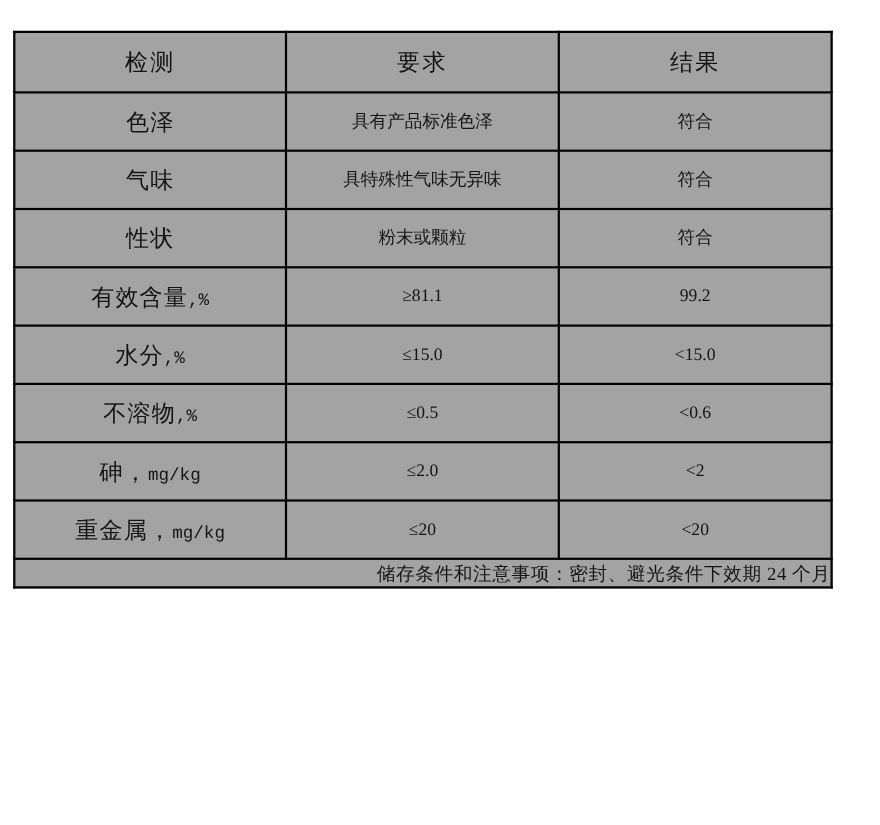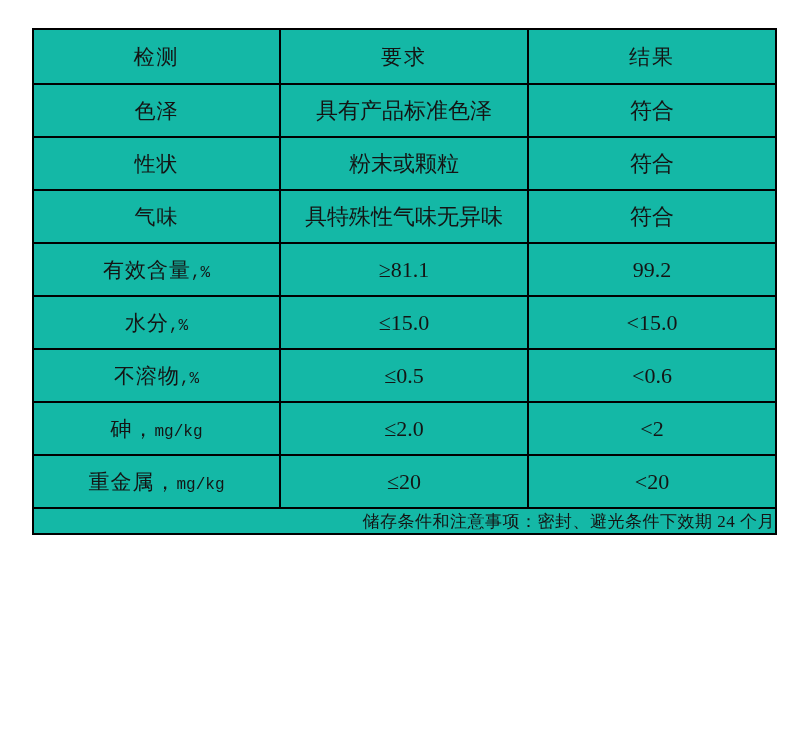--- a/index.html
+++ b/index.html
@@ -10,26 +10,26 @@
     overflow: hidden;
     background: #ffffff;
   }
   body {
     position: relative;
     font-family: "Liberation Serif", "DejaVu Serif", serif;
     color: #141414;
   }
   .doc-table {
     position: absolute;
-    left: 32px;
+    left: 12px;
     top: 28px;
     width: 743px;
     border-collapse: collapse;
     table-layout: fixed;
-    background: #14b8a6;
+    background: #a3a3a3;
   }
   .doc-table th,
   .doc-table td {
     border: 2px solid #000000;
     text-align: center;
     vertical-align: middle;
     font-weight: normal;
     padding: 0;
     overflow: hidden;
     white-space: nowrap;
@@ -40,21 +40,21 @@
     letter-spacing: 2px;
   }
   .doc-table tbody td {
     height: 51px;
   }
   .col-param {
     font-size: 21px;
     letter-spacing: 1px;
   }
   .col-req, .col-res {
-    font-size: 22px;
+    font-size: 16px;
   }
   .lat {
     font-family: "Liberation Mono", "DejaVu Sans Mono", monospace;
     font-size: 16px;
     letter-spacing: 0;
   }
   .doc-table tfoot td {
     height: 24px;
     text-align: right;
     font-size: 17px;
@@ -78,27 +78,27 @@
       <th class="col-param">结果</th>
     </tr>
   </thead>
   <tbody id="rows-body">
       <tr>
         <td class="col-param">色泽</td>
         <td class="col-req">具有产品标准色泽</td>
         <td class="col-res">符合</td>
       </tr>
       <tr>
-        <td class="col-param">性状</td>
-        <td class="col-req">粉末或颗粒</td>
+        <td class="col-param">气味</td>
+        <td class="col-req">具特殊性气味无异味</td>
         <td class="col-res">符合</td>
       </tr>
       <tr>
-        <td class="col-param">气味</td>
-        <td class="col-req">具特殊性气味无异味</td>
+        <td class="col-param">性状</td>
+        <td class="col-req">粉末或颗粒</td>
         <td class="col-res">符合</td>
       </tr>
       <tr>
         <td class="col-param">有效含量<span class="lat">,%</span></td>
         <td class="col-req">≥81.1</td>
         <td class="col-res">99.2</td>
       </tr>
       <tr>
         <td class="col-param">水分<span class="lat">,%</span></td>
         <td class="col-req">≤15.0</td>

